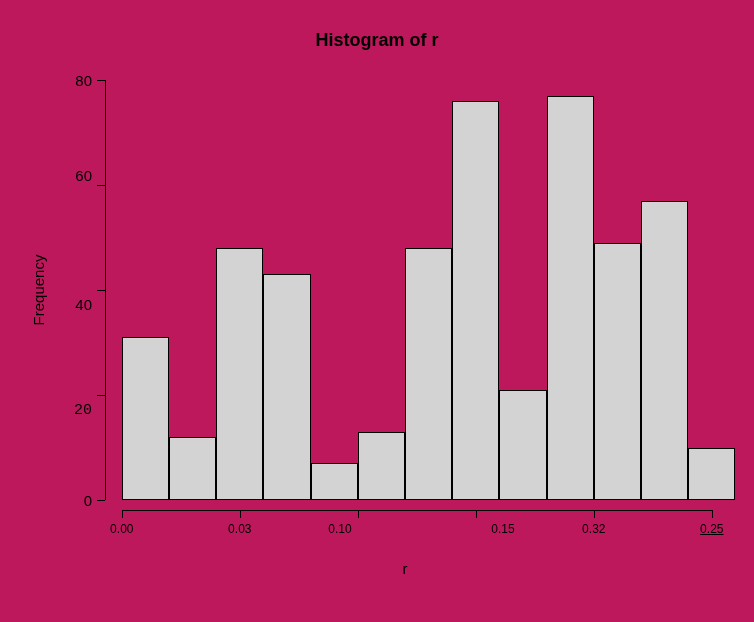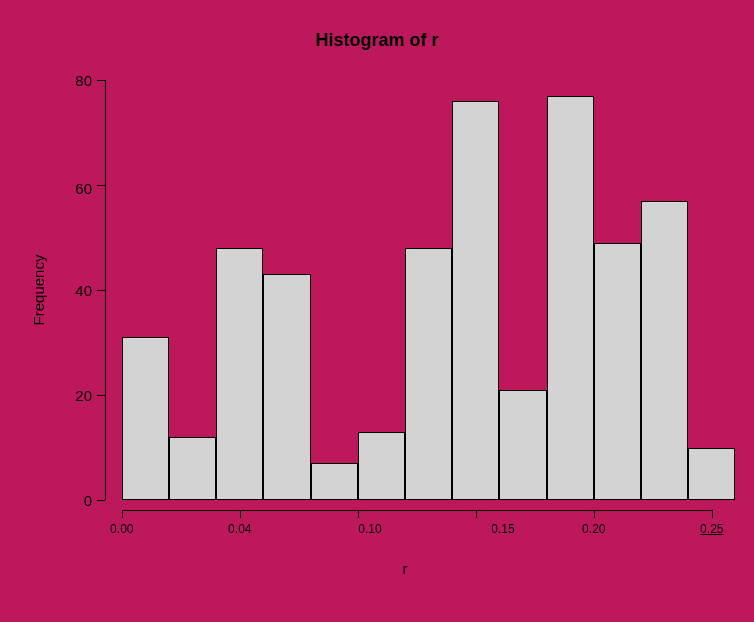--- a/index.html
+++ b/index.html
@@ -122,40 +122,40 @@
       <div class="bar" style="left: 436.6px; width: 47.2px; height: 404.25px;"></div>
       <div class="bar" style="left: 483.8px; width: 47.2px; height: 257.25px;"></div>
       <div class="bar" style="left: 531px; width: 47.2px; height: 299.25px;"></div>
       <div class="bar" style="left: 578.2px; width: 47.2px; height: 52.5px;"></div>
     </div>
 
   <div id="y-axis-group">
       <div class="y-tick" style="top: 500px;"></div>
       <div class="y-label" style="top: 500px;">0</div>
       <div class="y-tick" style="top: 395px;"></div>
-      <div class="y-label" style="top: 395px;">20</div>
+      <div class="y-label" style="top: 410px; font-family: Liberation Mono, monospace;">20</div>
       <div class="y-tick" style="top: 290px;"></div>
-      <div class="y-label" style="top: 290px;">40</div>
+      <div class="y-label" style="top: 304px;">40</div>
       <div class="y-tick" style="top: 185px;"></div>
-      <div class="y-label" style="top: 188px;">60</div>
+      <div class="y-label" style="top: 175px;">60</div>
       <div class="y-tick" style="top: 80px;"></div>
       <div class="y-label" style="top: 80px;">80</div>
     </div>
 
   <div class="x-axis-line" style="left: 121.8px; width: 590px;"></div>
   <div id="x-axis-group">
       <div class="x-tick" style="left: 121.8px;"></div>
       <div class="x-label" style="left: 121.8px;">0.00</div>
       <div class="x-tick" style="left: 239.8px;"></div>
-      <div class="x-label" style="left: 239.8px;">0.04</div>
+      <div class="x-label" style="left: 239.8px;">0.03</div>
       <div class="x-tick" style="left: 357.8px;"></div>
-      <div class="x-label" style="left: 370px; text-align: center;">0.10</div>
+      <div class="x-label" style="left: 340px; text-align: center;">0.10</div>
       <div class="x-tick" style="left: 475.8px;"></div>
       <div class="x-label" style="left: 503px;">0.15</div>
       <div class="x-tick" style="left: 593.8px;"></div>
-      <div class="x-label" style="left: 593.8px;">0.20</div>
+      <div class="x-label" style="left: 593.8px;">0.32</div>
       <div class="x-tick" style="left: 711.8px;"></div>
       <div class="x-label" style="left: 711.8px; text-decoration: underline;">0.25</div>
     </div>
 
   <div class="axis-title-y">Frequency</div>
   <div class="axis-title-x">r</div>
 </div>
 
 </body></html>

